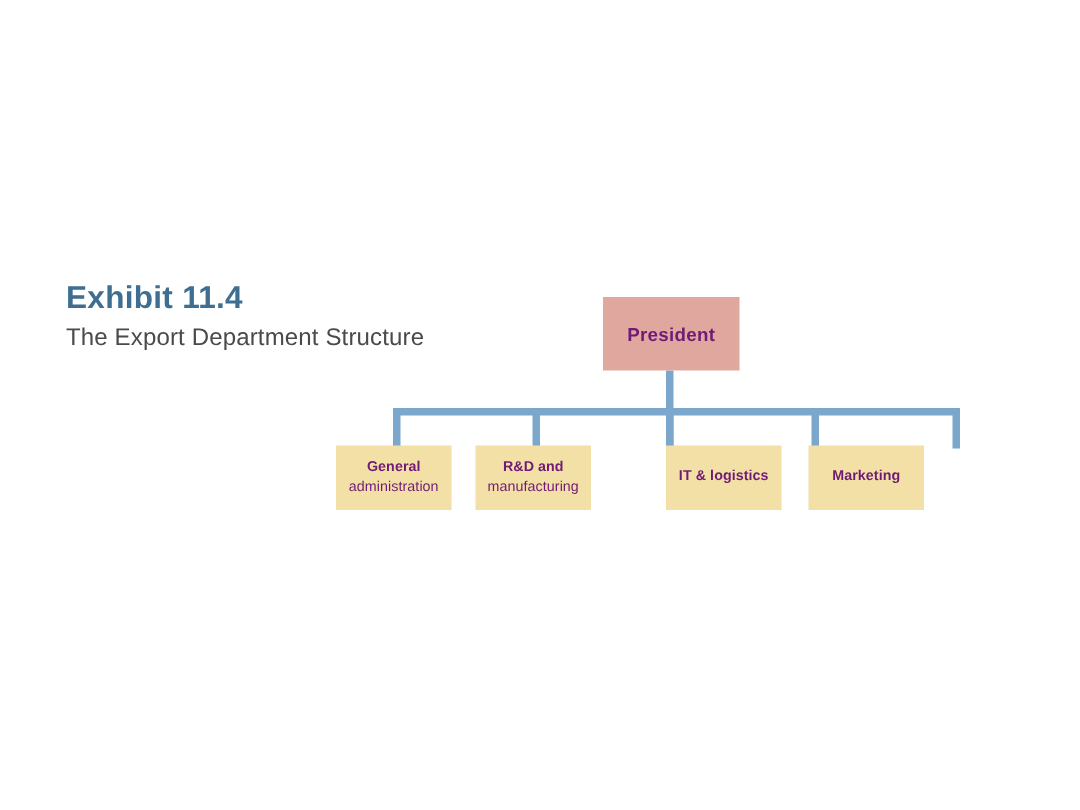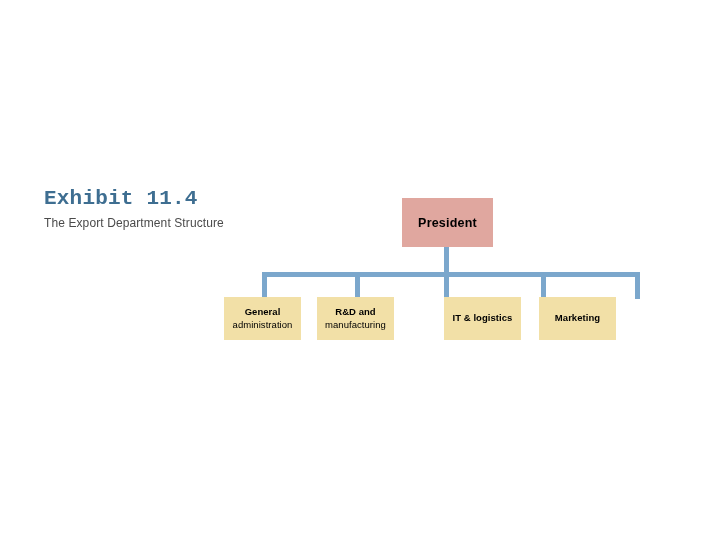--- a/index.html
+++ b/index.html
@@ -23,25 +23,24 @@
     top: 188px;
     width: 330px;
   }
   #exhibit-title {
     font-size: 21px;
     font-weight: bold;
     letter-spacing: 0.2px;
     color: #3E6E91;
     line-height: 1.05;
     white-space: nowrap;
-    font-family: Liberation Mono, monospace;
   }
   #exhibit-subtitle {
     margin-top: 7px;
-    font-size: 12px;
+    font-size: 16px;
     font-weight: normal;
     color: #4a4a4a;
     letter-spacing: 0.1px;
     line-height: 1.15;
     white-space: nowrap;
   }
 
   
   #org-chart {
     position: absolute;
@@ -51,21 +50,21 @@
     height: 540px;
   }
 
   .node {
     position: absolute;
     box-sizing: border-box;
     display: flex;
     align-items: center;
     justify-content: center;
     text-align: center;
-    color: #000000;
+    color: #701a75;
     z-index: 2;
   }
   .node .node-label {
     display: block;
     width: 100%;
     padding: 0 3px;
     box-sizing: border-box;
   }
 
   

